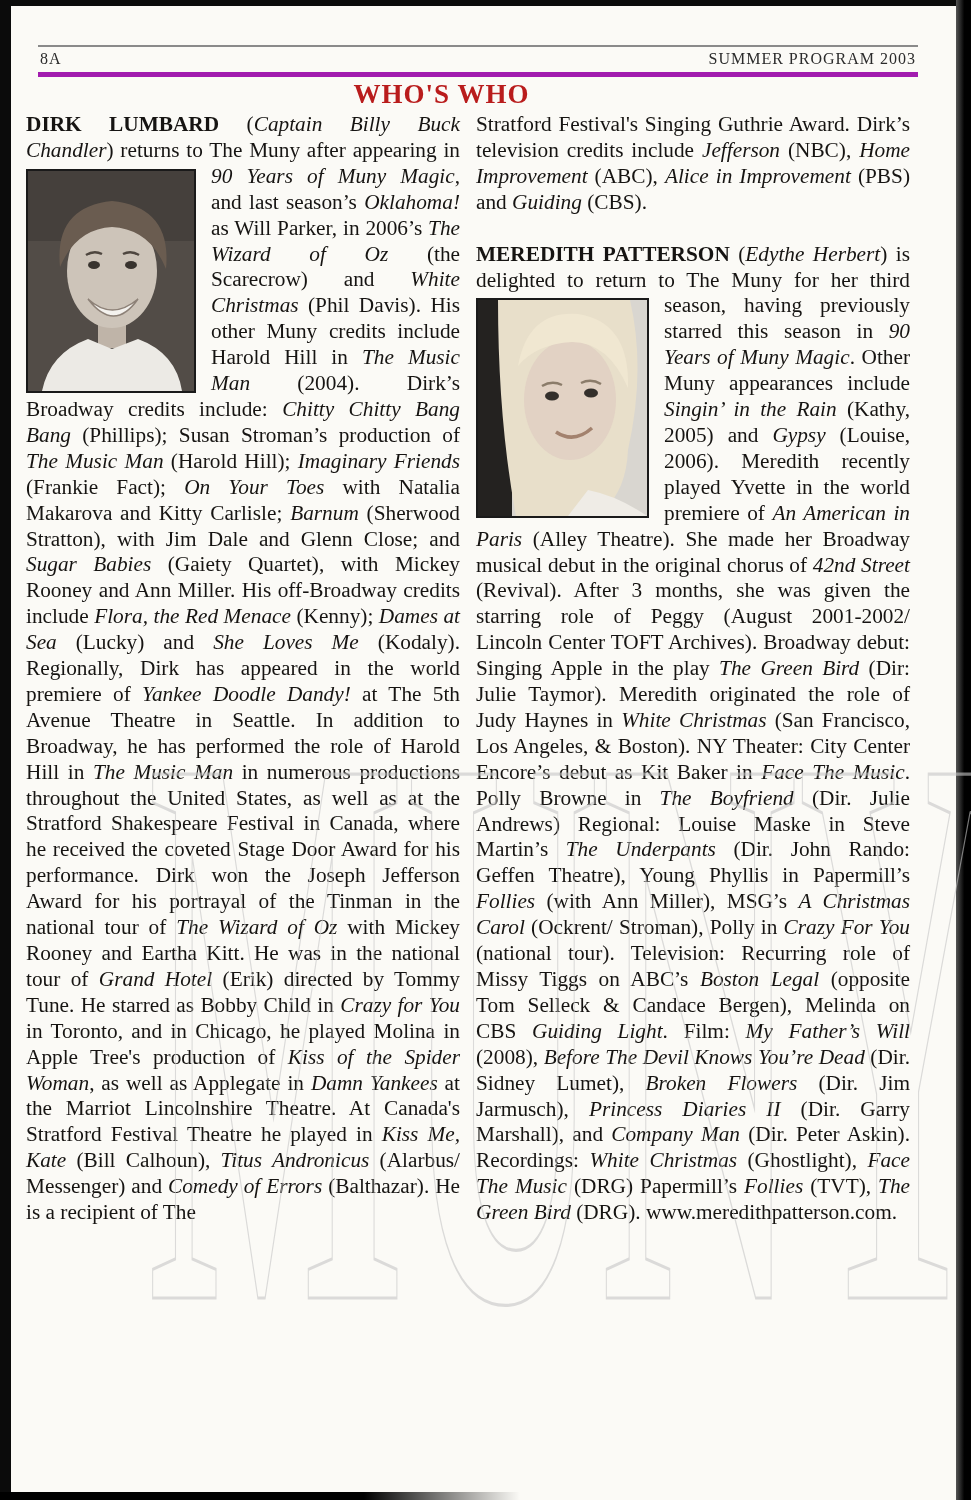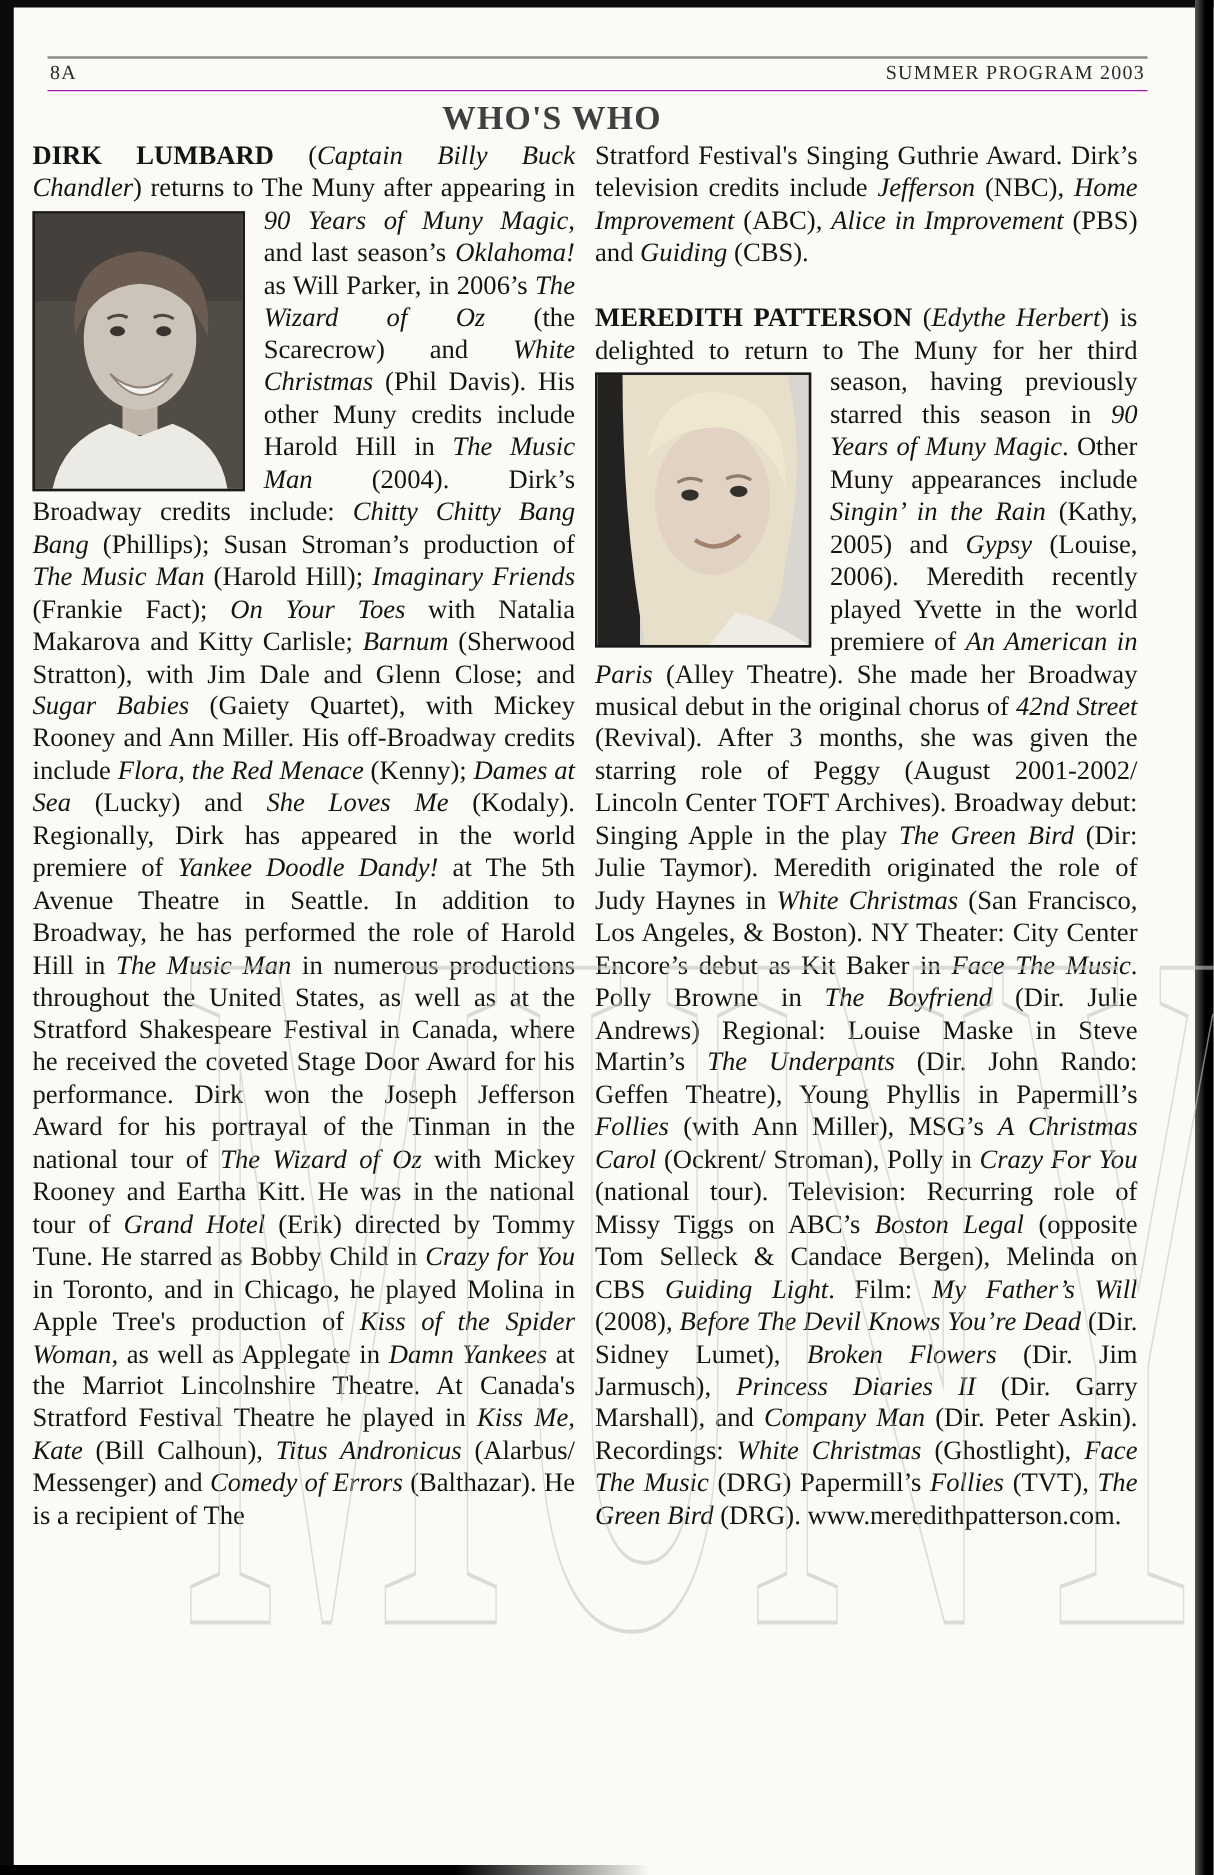--- a/index.html
+++ b/index.html
@@ -13,28 +13,28 @@
   
   .edge{position:absolute;background:#0b0b0b;}
   .edge-left{left:0;top:0;width:11px;height:1500px;}
   .edge-top{left:0;top:0;width:971px;height:6px;}
   .edge-right{right:0;top:0;width:15px;height:1500px;background:linear-gradient(to right,#555 0,#000 55%);}
   .edge-bottom{left:0;bottom:0;width:520px;height:8px;background:linear-gradient(to right,#000 70%,rgba(0,0,0,0));}
 
   
   .header{
     position:absolute;left:38px;top:45px;width:876px;
-    border-top:2px solid #8a8a8a;border-bottom:1px solid #a21caf;
+    border-top:2px solid #8a8a8a;border-bottom:5px solid #a21caf;
     padding:3px 2px 4px 2px;
     display:flex;justify-content:space-between;align-items:flex-start;
     font-size:16px;letter-spacing:1px;color:#2b2b2b;
   }
   .page-title{
     position:absolute;left:0;top:79px;width:883px;text-align:center;
-    font-size:27px;font-weight:700;letter-spacing:1px;color:#404040;
+    font-size:27px;font-weight:700;letter-spacing:1px;color:#b91c1c;
   }
 
   
   .watermark{position:absolute;left:0;top:0;width:971px;height:1500px;z-index:3;pointer-events:none;opacity:.6;}
 
   
   .columns{
     position:absolute;left:26px;top:112px;width:884px;z-index:2;
     display:flex;gap:16px;
   }

